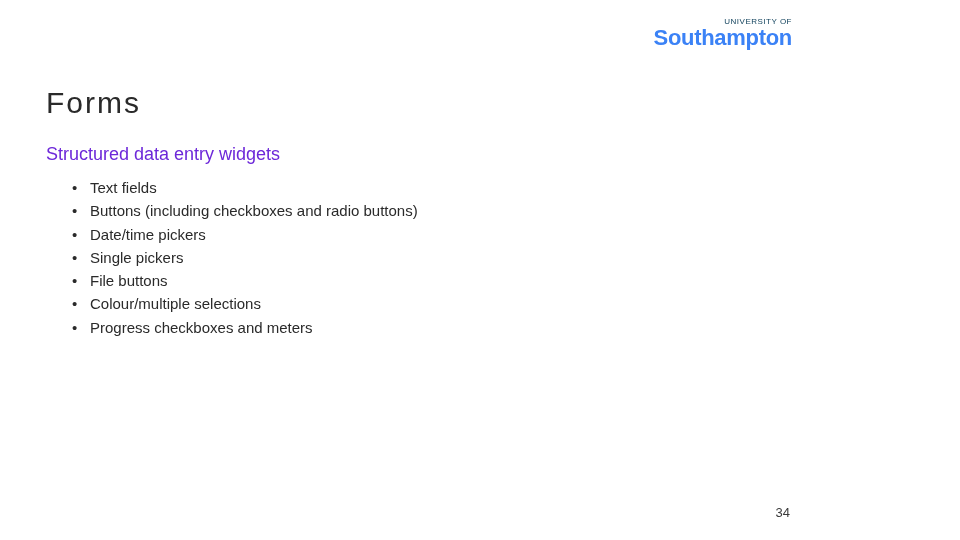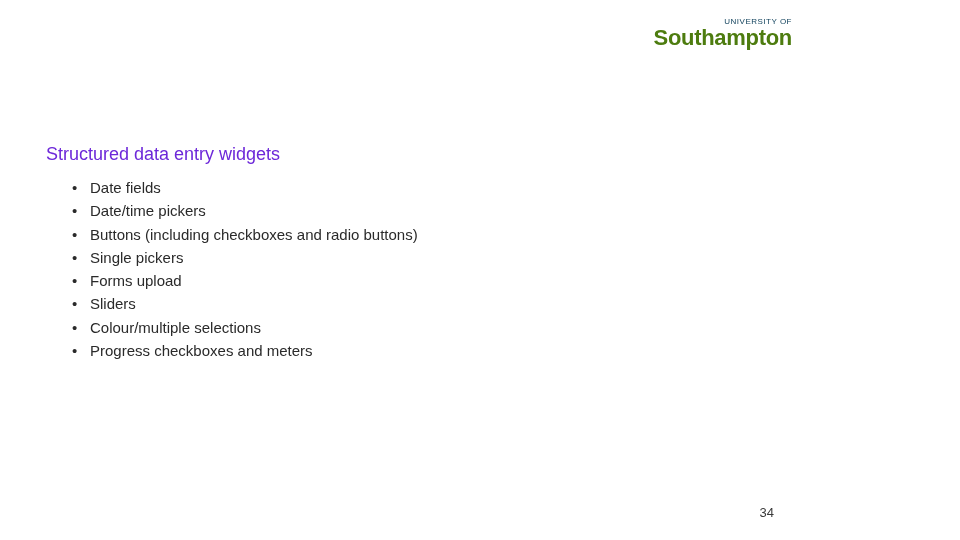--- a/index.html
+++ b/index.html
@@ -28,21 +28,21 @@
   .logo-top {
     font-size: 8px;
     letter-spacing: 0.5px;
     color: #0b3d58;
     text-align: right;
     margin-bottom: 1px;
   }
   .logo-main {
     font-size: 22px;
     font-weight: 600;
-    color: #4d7c0f;
+    color: #3b82f6;
     letter-spacing: -0.3px;
   }
 
   .title {
     position: absolute;
     top: 86px;
     left: 46px;
     font-size: 30px;
     font-weight: 400;
     letter-spacing: 2px;
@@ -75,47 +75,47 @@
     content: "•";
     position: absolute;
     left: 0;
     top: 0;
     color: #2a2a2a;
   }
 
   .page-number {
     position: absolute;
     bottom: 20px;
-    right: 46px;
+    right: 30px;
     font-size: 13px;
     color: #3a3a3a;
     margin-top: 48px;
   }
 </style>
 </head>
 <body>
 
 <div class="slide">
 
   <div class="logo">
     <div class="logo-top">UNIVERSITY OF</div>
     <div class="logo-main">
       <span>Southampton</span>
     </div>
   </div>
 
+  <h1 class="title">Forms</h1>
 
   <div class="subtitle">Structured data entry widgets</div>
 
   <ul class="bullets">
-    <li>Date fields</li>
+    <li>Text fields</li>
+    <li>Buttons (including checkboxes and radio buttons)</li>
     <li>Date/time pickers</li>
-    <li>Buttons (including checkboxes and radio buttons)</li>
     <li>Single pickers</li>
-    <li>Forms upload</li>
-    <li>Sliders</li>
+    <li>File buttons</li>
     <li>Colour/multiple selections</li>
     <li>Progress checkboxes and meters</li>
   </ul>
 
   <div class="page-number">34</div>
 
 </div>
 
 </body></html>

